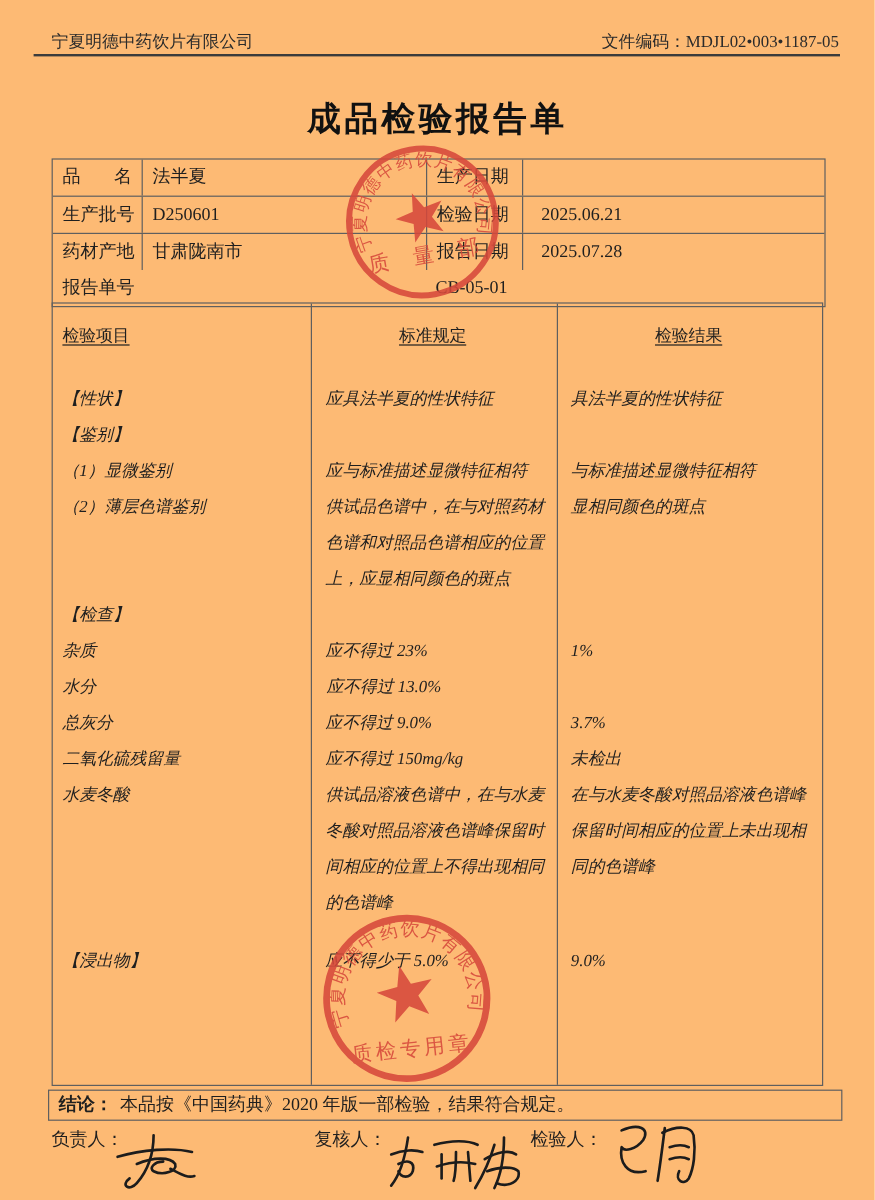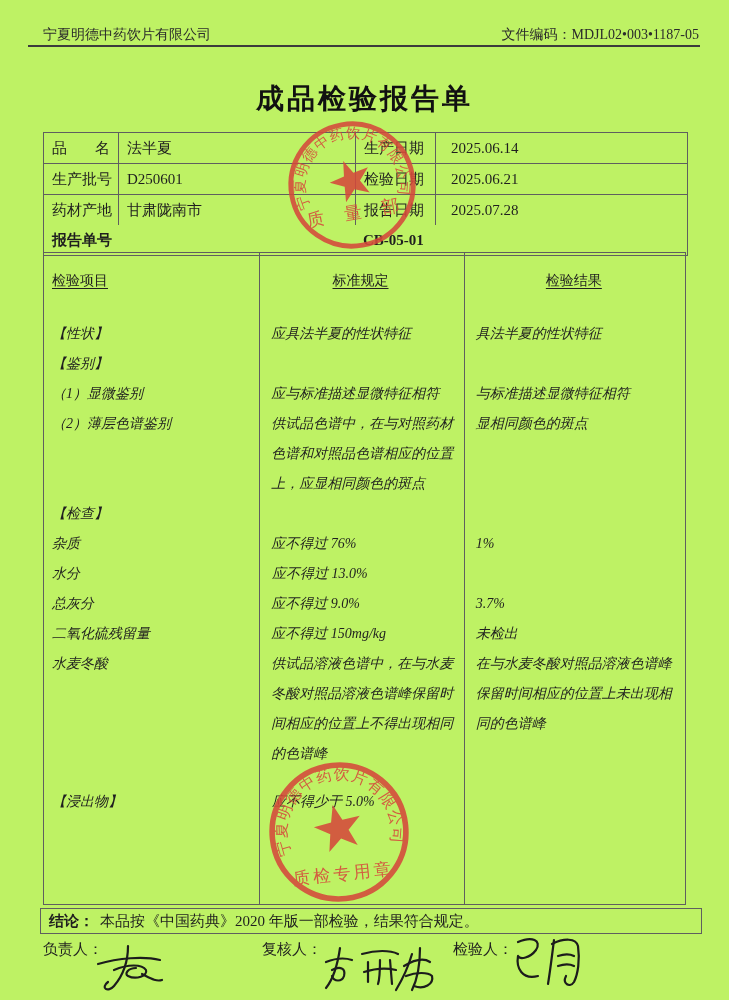--- a/index.html
+++ b/index.html
@@ -1,37 +1,37 @@
 <!DOCTYPE html>
 <html><head>
 <meta charset="utf-8">
 <style>
   html,body{margin:0;padding:0;background:#ffffff;}
   .page{
-    position:relative;width:729px;height:1000px;background:#bef264;
+    position:relative;width:729px;height:1000px;background:#fdba74;
     font-family:"Liberation Serif","DejaVu Serif",serif;color:#1f1f1f;
     overflow:hidden;
   }
   
   .hdr-company{position:absolute;left:43px;top:26px;font-size:14px;color:#2b2b2b;}
   .hdr-code{position:absolute;right:30px;top:26px;font-size:14px;color:#2b2b2b;}
   .hdr-rule{position:absolute;left:28px;top:45px;width:672px;height:2px;background:#3c3c3c;}
   
   .doc-title{position:absolute;left:0;top:80px;width:729px;text-align:center;
     font-size:28px;font-weight:bold;letter-spacing:3px;color:#111;}
   
   .info-table{position:absolute;left:43px;top:132px;width:643px;border:1px solid #5f5f5f;font-size:15px;}
   .irow{display:flex;height:30px;line-height:30px;border-bottom:1px solid #5f5f5f;}
   .irow:last-child{border-bottom:none;}
   .icell{box-sizing:border-box;padding:0 8px;white-space:nowrap;overflow:hidden;}
   .ic-l1{width:75px;border-right:1px solid #5f5f5f;text-align:justify;text-align-last:justify;}
   .ic-v1{width:237px;border-right:1px solid #5f5f5f;}
   .ic-l2{width:80px;border-right:1px solid #5f5f5f;}
   .ic-v2{width:251px;padding-left:15px;}
-  .irow-last{position:relative;font-weight:bold;}
+  .irow-last{position:relative;}
   .irow-last .rpt-label{padding:0 8px;}
   .irow-last .rpt-value{position:absolute;left:319px;top:0;}
   
   .test-table{position:absolute;left:43px;top:252px;width:643px;height:653px;
     border:1px solid #5f5f5f;box-sizing:border-box;font-size:14px;}
   .vline{position:absolute;top:0;bottom:0;width:1px;background:#5f5f5f;}
   .vline1{left:215px;} .vline2{left:420px;}
   .thead{display:flex;height:48px;align-items:center;padding-top:8px;box-sizing:border-box;}
   .th{line-height:22px;}
   .th u{text-underline-offset:3px;}
@@ -49,21 +49,21 @@
   .stamp{position:absolute;pointer-events:none;opacity:0.87;}
   .stamp-top{left:283px;top:116px;width:138px;height:138px;transform:rotate(-10deg);}
   .stamp-bottom{left:263px;top:756px;width:152px;height:152px;transform:rotate(-6deg);}
   
   .conclusion{position:absolute;left:40px;top:908px;width:662px;height:26px;
     border:1px solid #5f5f5f;box-sizing:border-box;line-height:24px;font-size:15px;padding-left:8px;}
   .conclusion b{margin-right:6px;}
   
   .sign-row{position:absolute;left:0;top:938px;width:729px;height:60px;font-size:15px;}
   .sign-label{position:absolute;top:2px;}
-  .sl-1{left:43px;} .sl-2{left:262px;} .sl-3{left:453px;}
+  .sl-1{left:43px;} .sl-2{left:262px;} .sl-3{left:442px;}
   .sig{position:absolute;}
   .sig path{fill:none;stroke:#1c1c1c;stroke-width:2.2;stroke-linecap:round;stroke-linejoin:round;}
   .sig-1{left:84px;top:0px;}
   .sig-2{left:318px;top:-4px;}
   .sig-3{left:502px;top:-8px;}
 </style>
 </head>
 <body>
 
 <div class="page">
@@ -73,21 +73,20 @@
   <div class="hdr-rule"></div>
 
   <div class="doc-title">成品检验报告单</div>
 
   <div class="info-table">
     <div id="info-rows">
         <div class="irow">
           <div class="icell ic-l1">品名</div>
           <div class="icell ic-v1">法半夏</div>
           <div class="icell ic-l2">生产日期</div>
-          <div class="icell ic-v2">2025.06.14</div>
         </div>
         <div class="irow">
           <div class="icell ic-l1">生产批号</div>
           <div class="icell ic-v1">D250601</div>
           <div class="icell ic-l2">检验日期</div>
           <div class="icell ic-v2">2025.06.21</div>
         </div>
         <div class="irow">
           <div class="icell ic-l1">药材产地</div>
           <div class="icell ic-v1">甘肃陇南市</div>
@@ -130,21 +129,21 @@
           <div class="tc tc-2">供试品色谱中，在与对照药材色谱和对照品色谱相应的位置上，应显相同颜色的斑点</div>
           <div class="tc tc-3">显相同颜色的斑点</div>
         </div>
         <div class="trow">
           <div class="tc tc-1">【检查】</div>
           <div class="tc tc-2"></div>
           <div class="tc tc-3"></div>
         </div>
         <div class="trow">
           <div class="tc tc-1">杂质</div>
-          <div class="tc tc-2">应不得过 76%</div>
+          <div class="tc tc-2">应不得过 23%</div>
           <div class="tc tc-3">1%</div>
         </div>
         <div class="trow">
           <div class="tc tc-1">水分</div>
           <div class="tc tc-2">应不得过 13.0%</div>
         </div>
         <div class="trow">
           <div class="tc tc-1">总灰分</div>
           <div class="tc tc-2">应不得过 9.0%</div>
           <div class="tc tc-3">3.7%</div>
@@ -155,20 +154,21 @@
           <div class="tc tc-3">未检出</div>
         </div>
         <div class="trow">
           <div class="tc tc-1">水麦冬酸</div>
           <div class="tc tc-2">供试品溶液色谱中，在与水麦冬酸对照品溶液色谱峰保留时间相应的位置上不得出现相同的色谱峰</div>
           <div class="tc tc-3">在与水麦冬酸对照品溶液色谱峰保留时间相应的位置上未出现相同的色谱峰</div>
         </div>
         <div class="trow gap-before">
           <div class="tc tc-1">【浸出物】</div>
           <div class="tc tc-2">应不得少于 5.0%</div>
+          <div class="tc tc-3">9.0%</div>
         </div>
       </div>
   </div>
 
   <svg class="stamp stamp-top" viewBox="0 0 140 140">
     <circle cx="70" cy="70" r="62" fill="none" stroke="#d6483b" stroke-width="5"></circle>
     <defs>
         <path id="arc1" d="M 24.9 86.4 A 48 48 0 1 1 115.1 86.4" fill="none"></path>
       </defs>
     <text font-size="14.5" fill="#d6483b" letter-spacing="1">

